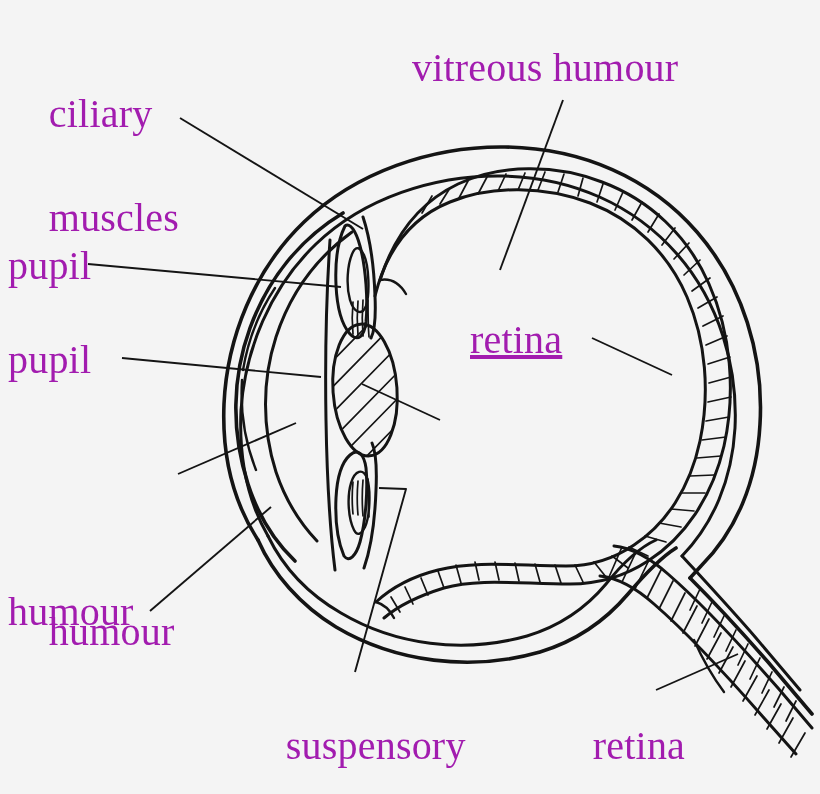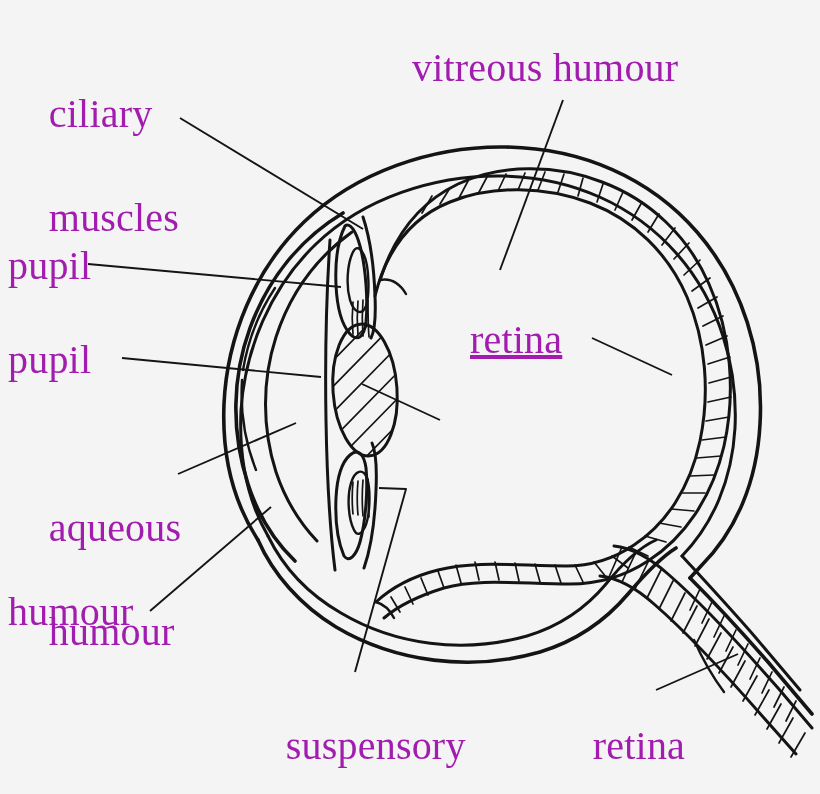--- a/index.html
+++ b/index.html
@@ -306,21 +306,21 @@
   <div class="label-text" style="left:8px; top:36px;">
     <span>ciliary</span><br>
     <span>muscles</span>
   </div>
 
   <div class="label-text" style="left:8px; top:240px;">pupil</div>
 
   <div class="label-text" style="left:8px; top:334px;font-family:Liberation Serif, serif;">pupil</div>
 
   <div class="label-text" style="left:8px; top:450px;">
-    <span>aqueous</span><br>
+    <br>
     <span>humour</span>
   </div>
 
   <div class="label-text" style="left:8px; top:586px;">humour</div>
 
   <div class="label-text" style="left:412px; top:42px;">vitreous humour</div>
 
   <div class="label-text" style="left:470px; top:314px;text-decoration:underline;">retina</div>
 
 

